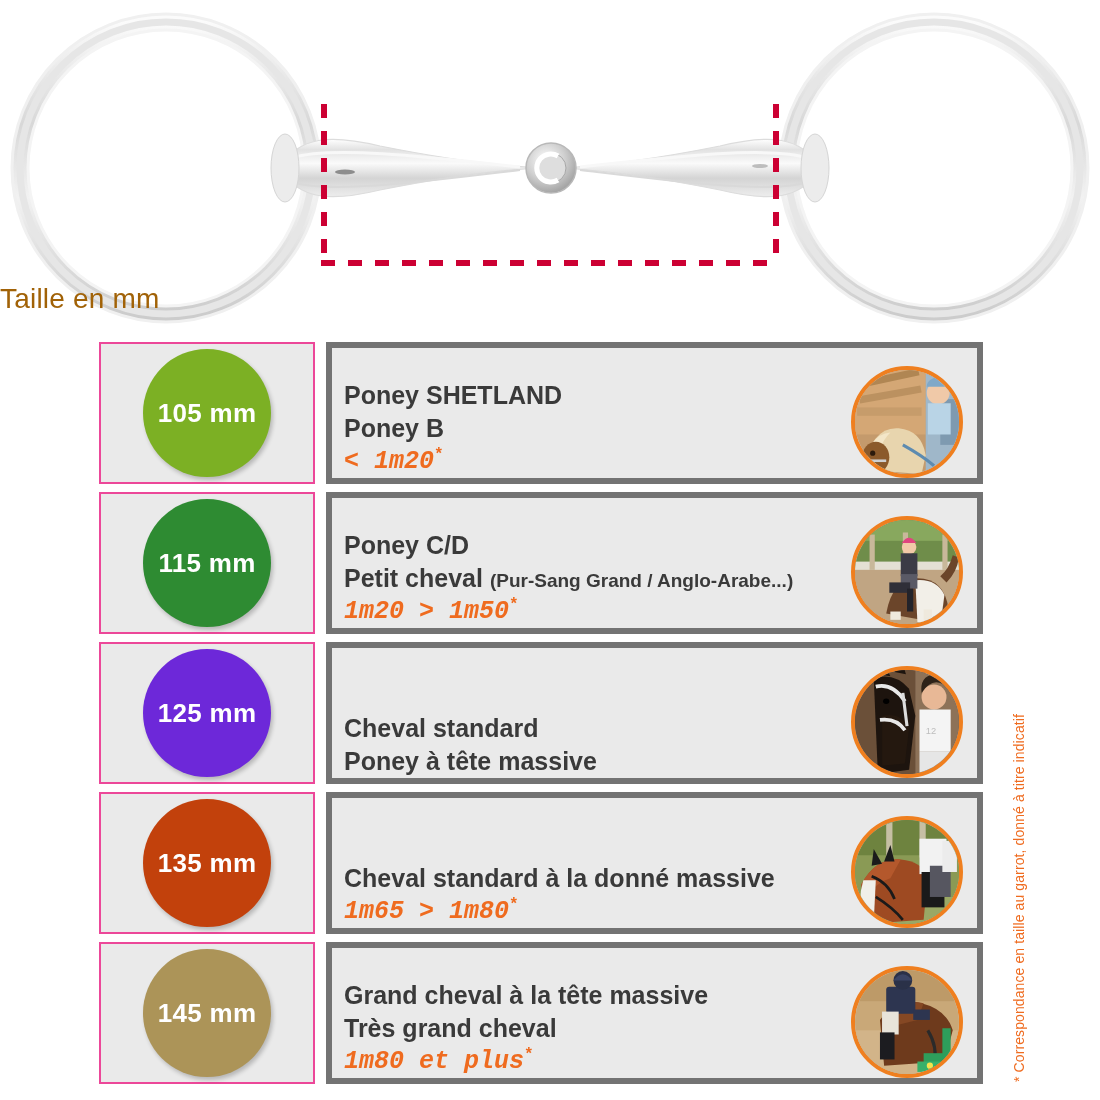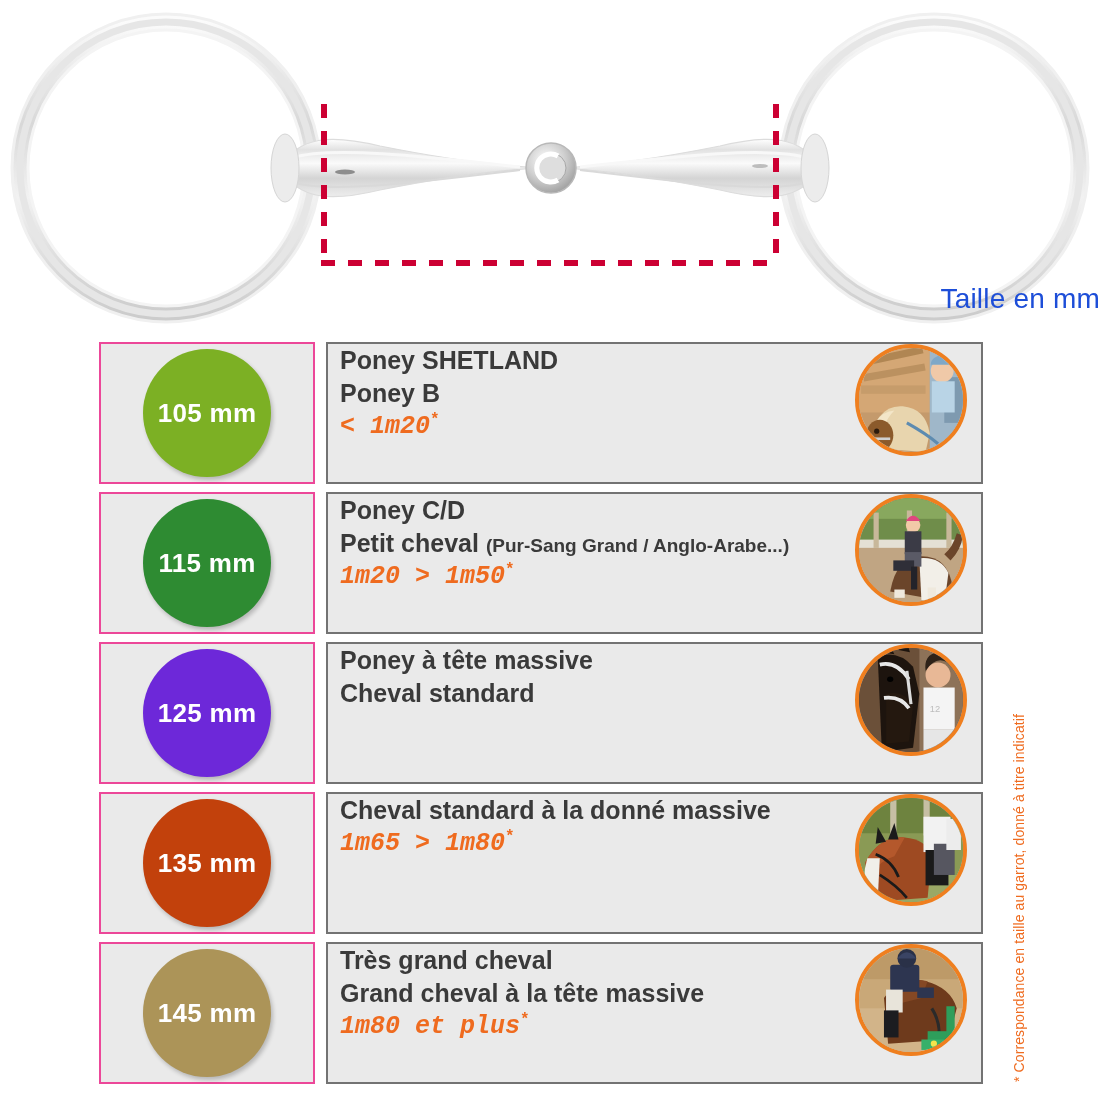--- a/index.html
+++ b/index.html
@@ -23,23 +23,23 @@
     width: 1100px;
     height: 336px;
   }
   .bit-svg { position:absolute; left:0; top:0; }
 
   #measure-label {
     position: absolute;
     left: 0;
     top: 283px;
     width: 1100px;
-    text-align: right;
+    text-align: left;
     font-size: 28px;
-    color: #1d4ed8;
+    color: #a16207;
     font-weight: 400;
     letter-spacing: 0.2px;
   }
 
   
   #size-table {
     position: absolute;
     left: 99px;
     top: 342px;
     width: 884px;
@@ -72,25 +72,25 @@
     color: #ffffff;
     font-size: 26px;
     font-weight: bold;
     box-shadow: 2px 3px 4px rgba(0,0,0,0.22);
     letter-spacing: 0.3px;
   }
 
   .info-cell {
     margin-left: 11px;
     flex: 1 1 auto;
-    border: 2px solid #737373;
+    border: 6px solid #737373;
     background: #eaeaea;
     box-sizing: border-box;
     display: flex;
-    align-items: flex-start;
+    align-items: flex-end;
     position: relative;
     padding-left: 12px;
   }
   .info-text {
     flex: 1 1 auto;
     padding-right: 8px;
   }
   .line-main {
     font-size: 25px;
     font-weight: bold;
@@ -313,25 +313,25 @@
 
   <div class="size-row">
     <div class="badge-cell">
       <div class="badge-circle" style="background:#6d28d9">
         <span>125 mm</span>
       </div>
     </div>
     <div class="info-cell">
       <div class="info-text">
         <div class="line-main">
+          <span>Cheval standard</span>
+        </div>
+        <div class="line-main">
           <span>Poney à tête massive</span>
           <span class="paren"></span>
-        </div>
-        <div class="line-main">
-          <span>Cheval standard</span>
         </div>
       </div>
       <div class="photo">
         <svg viewBox="0 0 100 100" preserveAspectRatio="xMidYMid slice">
           <rect width="100" height="100" fill="#5a4433"></rect>
           <rect x="0" y="0" width="58" height="100" fill="#6b5039"></rect>
           <rect x="58" y="0" width="42" height="100" fill="#8d7258"></rect>
           <path d="M18 8 q20 -6 34 10 l6 26 -6 52 -30 4 z" fill="#1d140e"></path>
           <path d="M22 4 l6 -10 6 12 z" fill="#1d140e"></path>
           <path d="M38 2 l7 -11 4 13 z" fill="#1d140e"></path>
@@ -393,25 +393,25 @@
 
   <div class="size-row">
     <div class="badge-cell">
       <div class="badge-circle" style="background:#ac9458">
         <span>145 mm</span>
       </div>
     </div>
     <div class="info-cell">
       <div class="info-text">
         <div class="line-main">
-          <span>Très grand cheval</span>
-        </div>
-        <div class="line-main">
           <span>Grand cheval à la tête massive</span>
           <span class="paren"></span>
+        </div>
+        <div class="line-main">
+          <span>Très grand cheval</span>
         </div>
         <div class="line-height">
           <span>1m80 et plus</span><span class="ast">*</span>
         </div>
       </div>
       <div class="photo">
         <svg viewBox="0 0 100 100" preserveAspectRatio="xMidYMid slice">
           <rect width="100" height="100" fill="#c9a878"></rect>
           <rect x="0" y="0" width="100" height="30" fill="#bd9a68"></rect>
           <rect x="0" y="58" width="100" height="42" fill="#d2b489"></rect>

